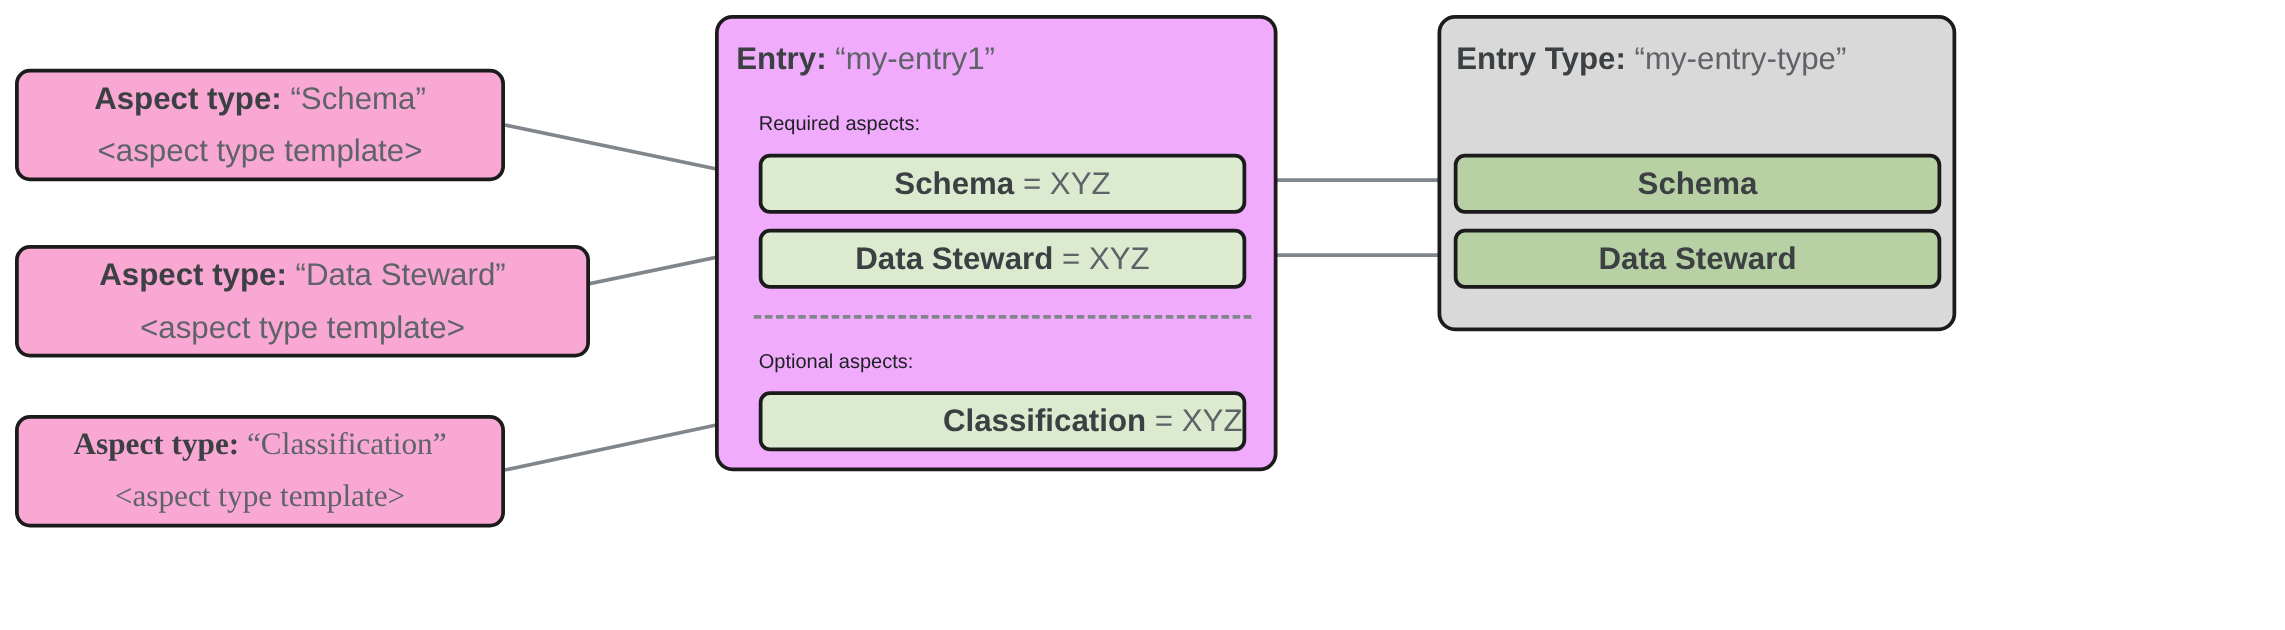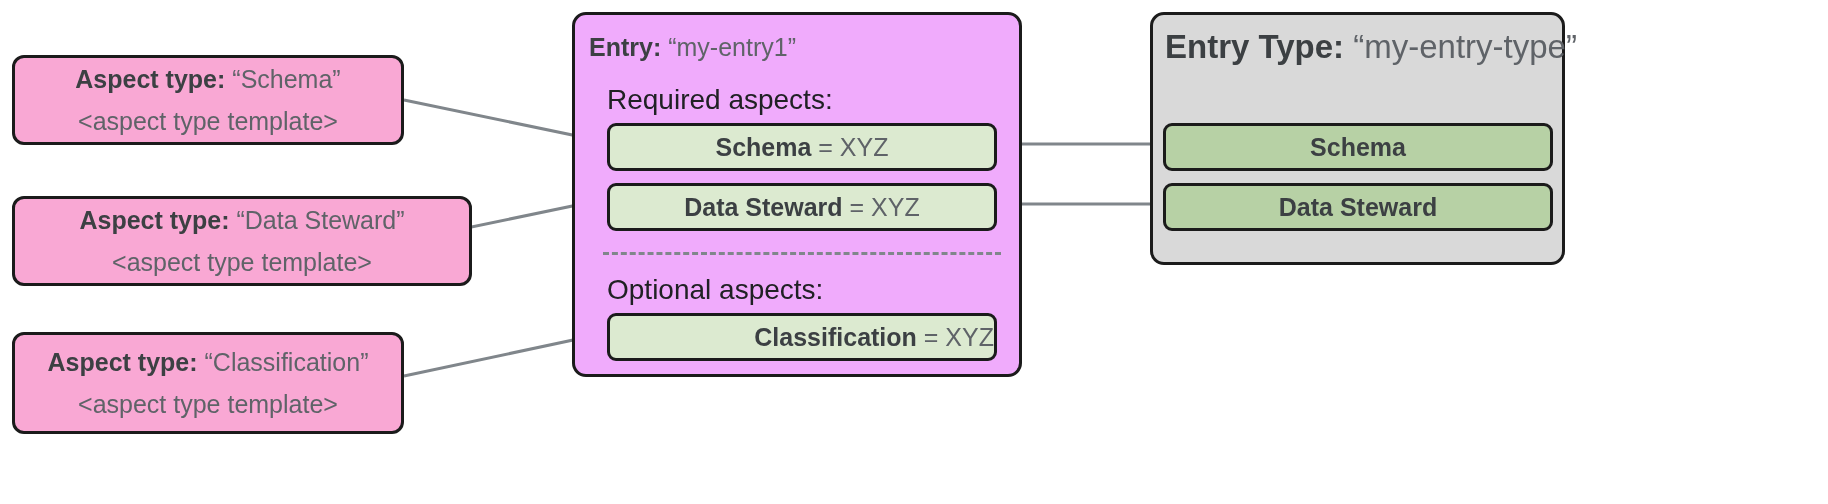--- a/index.html
+++ b/index.html
@@ -84,21 +84,21 @@
     top: 15px;
     font-size: 25px;
     line-height: 34px;
     white-space: nowrap;
   }
   #entry-title .k { font-weight: bold; color: #3c4043; }
   #entry-title .v { font-weight: normal; color: #5f6368; }
 
   .section-label {
     position: absolute;
-    font-size: 28px;
+    font-size: 16px;
     line-height: 34px;
     color: #202124;
     white-space: nowrap;
   }
   #required-aspects-label { left: 32px; top: 68px; }
   #optional-aspects-label { left: 32px; top: 258px; }
 
   .aspect-chip {
     position: absolute;
     box-sizing: border-box;
@@ -143,21 +143,21 @@
     box-sizing: border-box;
     background: #d9d9d9;
     border: 3px solid #1b1b1b;
     border-radius: 14px;
     z-index: 2;
   }
   #entry-type-title {
     position: absolute;
     left: 12px;
     top: 15px;
-    font-size: 33px;
+    font-size: 25px;
     line-height: 34px;
     white-space: nowrap;
   }
   #entry-type-title .k { font-weight: bold; color: #3c4043; }
   #entry-type-title .v { font-weight: normal; color: #5f6368; }
 
   #required-aspect-types-label {
     position: absolute;
     left: 10px;
     top: 68px;
@@ -217,21 +217,21 @@
   </div>
 
   <div class="aspect-type-card" id="aspect-type-card-1" style="left:12px; top:196px; width:460px; height:90px;">
     <div class="aspect-type-title">
       <span class="k">Aspect type:</span>
       <span class="v">“Data Steward”</span>
     </div>
     <div class="aspect-type-template">&lt;aspect type template&gt;</div>
   </div>
 
-  <div class="aspect-type-card" id="aspect-type-card-2" style="left:12px; top:332px; width:392px; height:102px;">
+  <div class="aspect-type-card" id="aspect-type-card-2" style="left:12px; top:332px; width:392px; height:90px;font-family:Liberation Serif, serif;">
     <div class="aspect-type-title">
       <span class="k">Aspect type:</span>
       <span class="v">“Classification”</span>
     </div>
     <div class="aspect-type-template">&lt;aspect type template&gt;</div>
   </div>
 
   <div id="entry-panel">
     <div id="entry-title">
       <span class="k">Entry:</span>

